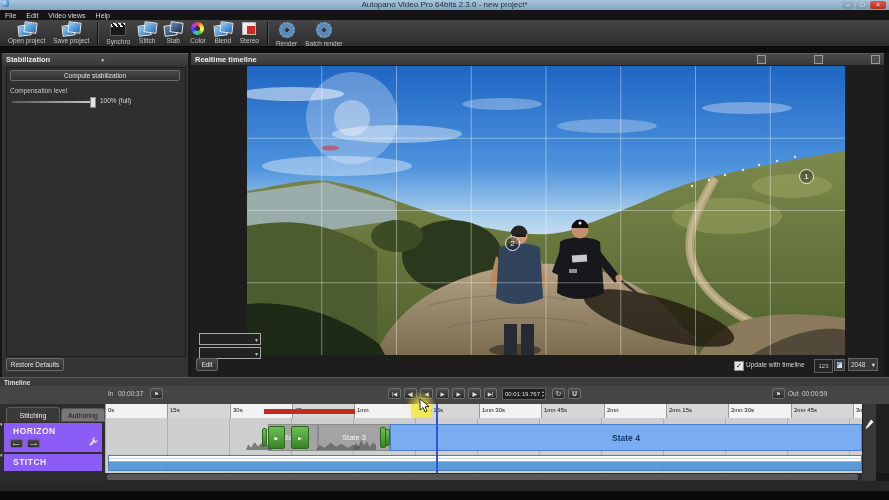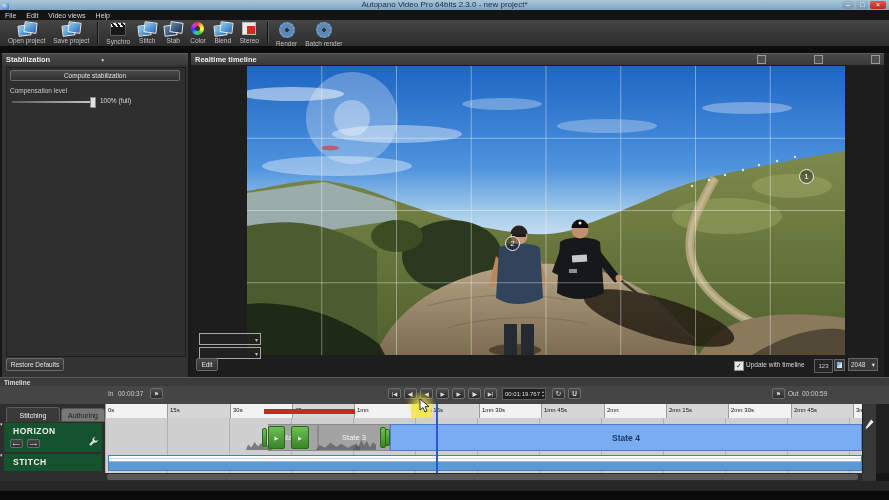--- a/index.html
+++ b/index.html
@@ -1,21 +1,21 @@
 <!DOCTYPE html>
 <html><head>
 <meta charset="utf-8">
 <style>
   html,body{margin:0;padding:0;background:#000;}
   #app{position:relative;width:889px;height:500px;background:#161616;overflow:hidden;
        font-family:"Liberation Sans","DejaVu Sans",sans-serif;-webkit-font-smoothing:antialiased;}
   .abs{position:absolute;}
   
   .titlebar{left:0;top:0;width:889px;height:10px;background:linear-gradient(#aac6da,#7fa6c2);
-            display:flex;align-items:flex-end;font-size:8px;color:#1d2f3e;}
+            display:flex;align-items:flex-start;font-size:8px;color:#1d2f3e;}
   .apptitle{position:absolute;left:0;right:0;text-align:center;top:0;line-height:10px;}
   .appicon{width:7px;height:7px;margin-left:2px;border-radius:2px;background:radial-gradient(circle at 30% 30%,#bfe2ff,#1e62b4);z-index:2;}
   .winbtn{width:12px;height:8px;margin-left:2px;font-size:7px;line-height:8px;text-align:center;
           color:#fff;background:linear-gradient(#9db8cc,#7898b0);border-radius:2px;z-index:2;}
   .winbtn.close{background:linear-gradient(#e2574a,#b02e22);width:16px;}
   .winbtns{position:absolute;right:3px;top:1px;display:flex;}
   
   .menubar{left:0;top:10px;width:889px;height:10px;background:#141414;display:flex;align-items:center;gap:10px;padding-left:5px;box-sizing:border-box;}
   .menuitem{font-size:7px;color:#d8d8d8;}
   
@@ -48,21 +48,21 @@
   .rs.w{background:#f2f2f2;} .rs.g{background:#d6d6d6;}
   .tbtn{position:absolute;top:388px;width:13px;height:11px;background:linear-gradient(#4e4e4e,#2b2b2b);
         border:1px solid #6e6e6e;border-radius:2px;color:#ddd;font-size:5.5px;display:flex;align-items:center;justify-content:center;box-sizing:border-box;}
   .stateblk{position:absolute;top:424px;height:27px;background:#a3a3a3;border:1px solid #8b8b8b;box-sizing:border-box;
             display:flex;align-items:center;justify-content:center;font-size:7.5px;color:#f4f4f4;}
   .stateblk.blue{background:#79acf0;border-color:#4f7fc4;color:#17365f;font-weight:bold;font-size:8.5px;}
   .gk{position:absolute;background:linear-gradient(#6cc052,#378427);border:1px solid #2c661f;border-radius:2px;
       display:flex;align-items:center;justify-content:center;color:#fff;font-size:5px;}
   .noise{position:absolute;background:rgba(88,88,88,.7);
          clip-path:polygon(0 100%,8% 45%,20% 75%,33% 20%,46% 65%,58% 30%,72% 78%,86% 40%,100% 60%,100% 100%);}
-  .tracklbl{position:absolute;left:4px;width:98px;background:#14532d;color:#f0f0f0;box-sizing:border-box;padding:3px 0 0 9px;
+  .tracklbl{position:absolute;left:4px;width:98px;background:#8b5cf6;color:#f0f0f0;box-sizing:border-box;padding:3px 0 0 9px;
             font-size:8.5px;font-weight:bold;letter-spacing:.5px;}
   .mini{position:absolute;background:rgba(35,35,35,.8);border:1px solid #a8a8a8;display:flex;align-items:center;justify-content:flex-end;
         color:#bbb;font-size:6px;padding:0 2px;box-sizing:border-box;}
 </style>
 </head>
 <body>
 
 <div id="app">
 
   <div class="abs titlebar">

